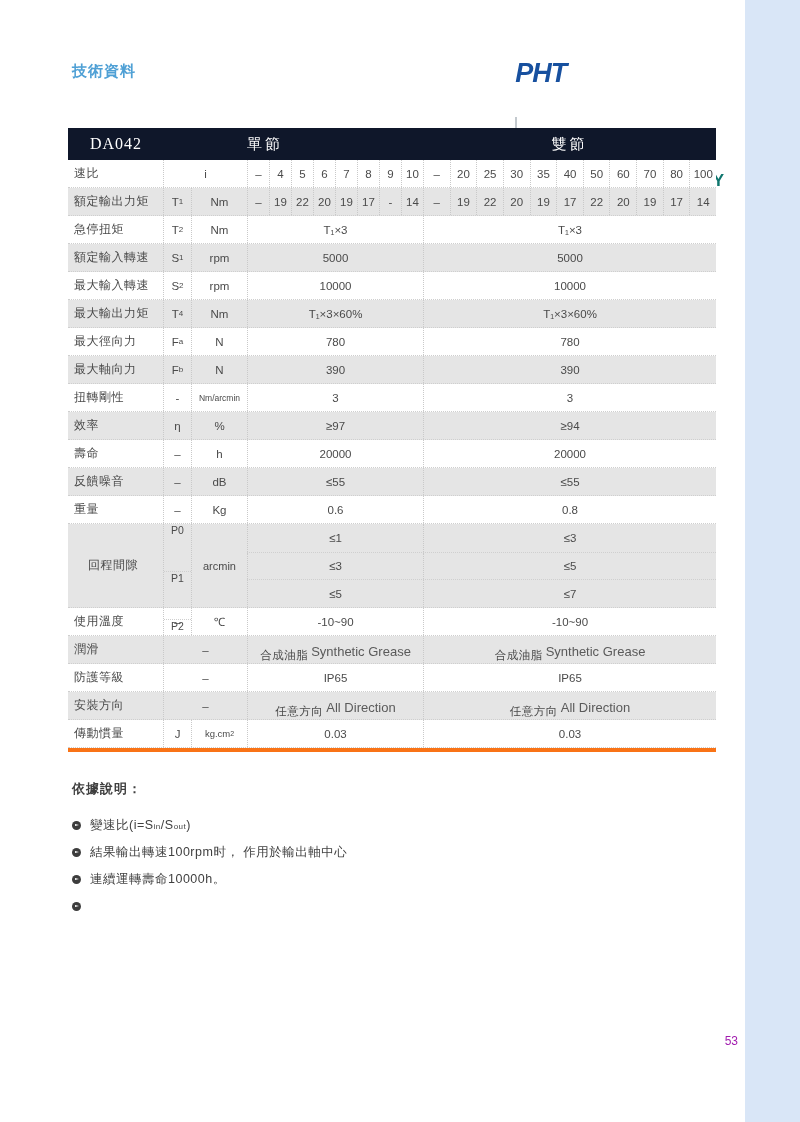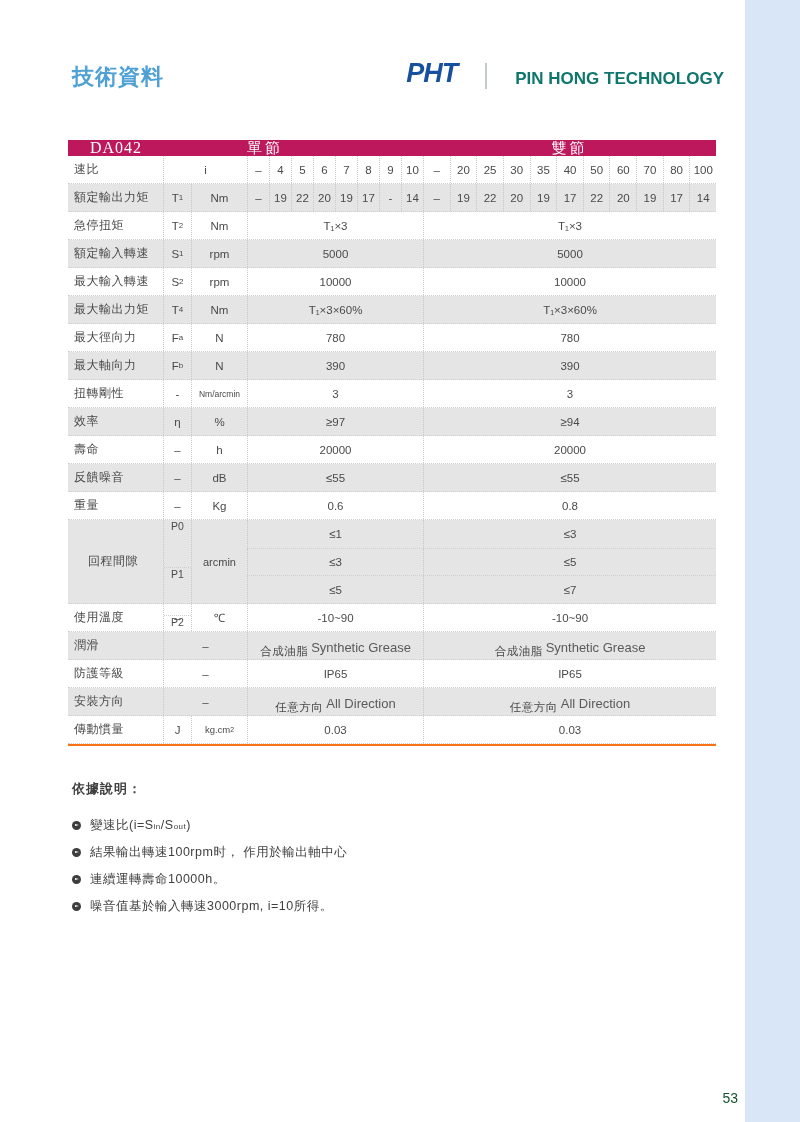--- a/index.html
+++ b/index.html
@@ -4,40 +4,40 @@
 <style>
   * { margin:0; padding:0; box-sizing:border-box; }
   html,body { width:800px; height:1122px; background:#ffffff; overflow:hidden;
               font-family:"Liberation Sans", sans-serif; }
   .canvas { position:relative; width:800px; height:1122px; background:#fff; }
 
   
   .side-strip { position:absolute; right:0; top:0; width:55px; height:1122px; background:#d9e6f7; }
 
   
-  .page-title { position:absolute; left:72px; top:62px; font-size:22px; font-weight:bold;
+  .page-title { position:absolute; left:72px; top:62px; font-size:15px; font-weight:bold;
                 color:#4fa0d5; letter-spacing:1px; }
-  .brand { position:absolute; right:76px; top:58px; display:flex; align-items:flex-end; gap:28px; }
+  .brand { position:absolute; right:76px; top:58px; display:flex; align-items:flex-start; gap:28px;flex-direction:column; }
   .brand-logo { font-size:27px; font-weight:900; font-style:italic; color:#17509f;
                 letter-spacing:-1px; font-family:"Liberation Sans", sans-serif; }
   .brand-divider { width:2px; height:26px; background:#c3c9ce; }
   .brand-name { font-size:17px; font-weight:bold; color:#0f766e; letter-spacing:0px; }
 
   
   .spec-table { position:absolute; left:68px; top:128px; width:648px; color:#4a4a4a; }
-  .t-header { height:16px; background:#be185d; position:relative; color:#fff;
-              font-family:"Liberation Serif", serif;margin-top:12px; }
+  .t-header { height:32px; background:#0f172a; position:relative; color:#fff;
+              font-family:"Liberation Serif", serif; }
   .t-header .model { position:absolute; left:22px; top:50%; transform:translateY(-50%);
                      font-size:16px; letter-spacing:1px; }
   .t-header .col-single { position:absolute; left:179px; width:176px; top:50%;
                           transform:translateY(-50%); text-align:left; font-size:15px; letter-spacing:3px; }
   .t-header .col-double { position:absolute; left:355px; width:293px; top:50%;
                           transform:translateY(-50%); text-align:center; font-size:15px; letter-spacing:3px; }
 
-  .t-body { border-bottom:2px solid #f97316; }
+  .t-body { border-bottom:4px solid #f97316; }
   .t-row { display:flex; height:28px; border-bottom:1px dotted #cfcfcf; background:#fff; }
   .t-row.alt { background:#e5e5e5; }
   .cell { display:flex; align-items:center; justify-content:center;
           border-left:1px dotted #c9c9c9; font-size:11.5px; }
   .cell.label { width:95px; justify-content:flex-start; padding-left:6px;
                 border-left:none; font-size:12px; letter-spacing:0.5px; }
   .cell.sym { width:28px; }
   .cell.unit { width:56px; }
   .cell.symunit { width:84px; }
   .cell.unit.small { font-size:9.5px; }
@@ -73,21 +73,21 @@
   .notes { position:absolute; left:72px; top:780px; color:#3f3f3f; }
   .notes-title { font-size:13px; font-weight:600; letter-spacing:1px; margin-bottom:14px; }
   .note-item { display:flex; align-items:center; height:27px; font-size:12.5px; letter-spacing:0.5px; }
   .bullet { width:9px; height:9px; border-radius:50%; background:#3d3d3d; display:inline-block;
             position:relative; margin-right:9px; flex:none; }
   .bullet::after { content:""; position:absolute; left:2.5px; top:3px; width:0; height:0;
                    border-left:4px solid #fff; border-top:1.5px solid transparent;
                    border-bottom:1.5px solid transparent; }
   .note-text { display:inline-flex; align-items:baseline; }
 
-  .page-number { position:absolute; top:1090px; right:62px; font-size:14px; color:#14532d; }
+  .page-number { position:absolute; top:1034px; right:62px; font-size:12px; color:#a21caf; }
 </style>
 </head>
 <body>
 
 <div class="canvas">
 
   <div class="side-strip"></div>
 
   <div class="page-title">技術資料</div>
 
@@ -374,19 +374,18 @@
     <div class="note-item">
       <span class="bullet"></span>
       <span class="note-text">結果輸出轉速100rpm时， 作用於輸出軸中心</span>
     </div>
     <div class="note-item">
       <span class="bullet"></span>
       <span class="note-text">連續運轉壽命10000h。</span>
     </div>
     <div class="note-item">
       <span class="bullet"></span>
-      <span class="note-text">噪音值基於輸入轉速3000rpm, i=10所得。</span>
     </div>
   </div>
 
   <div class="page-number">53</div>
 
 </div>
 
 </body></html>

